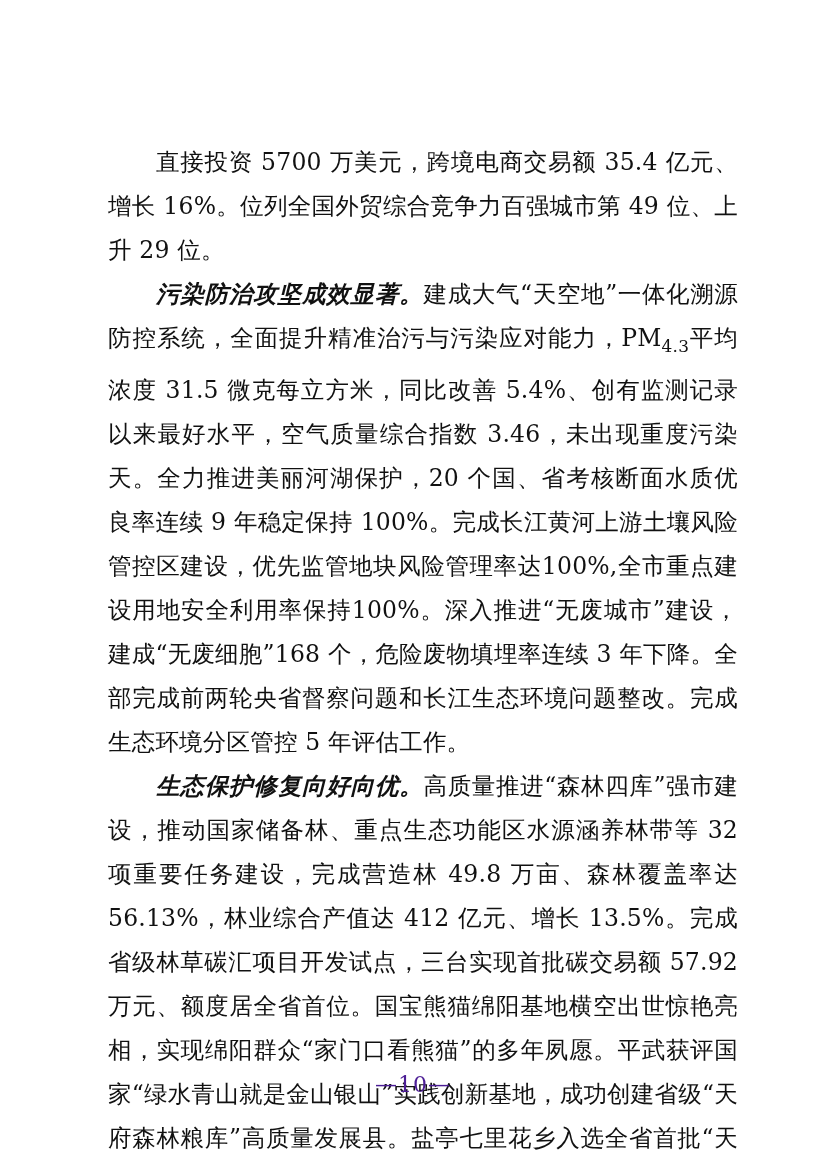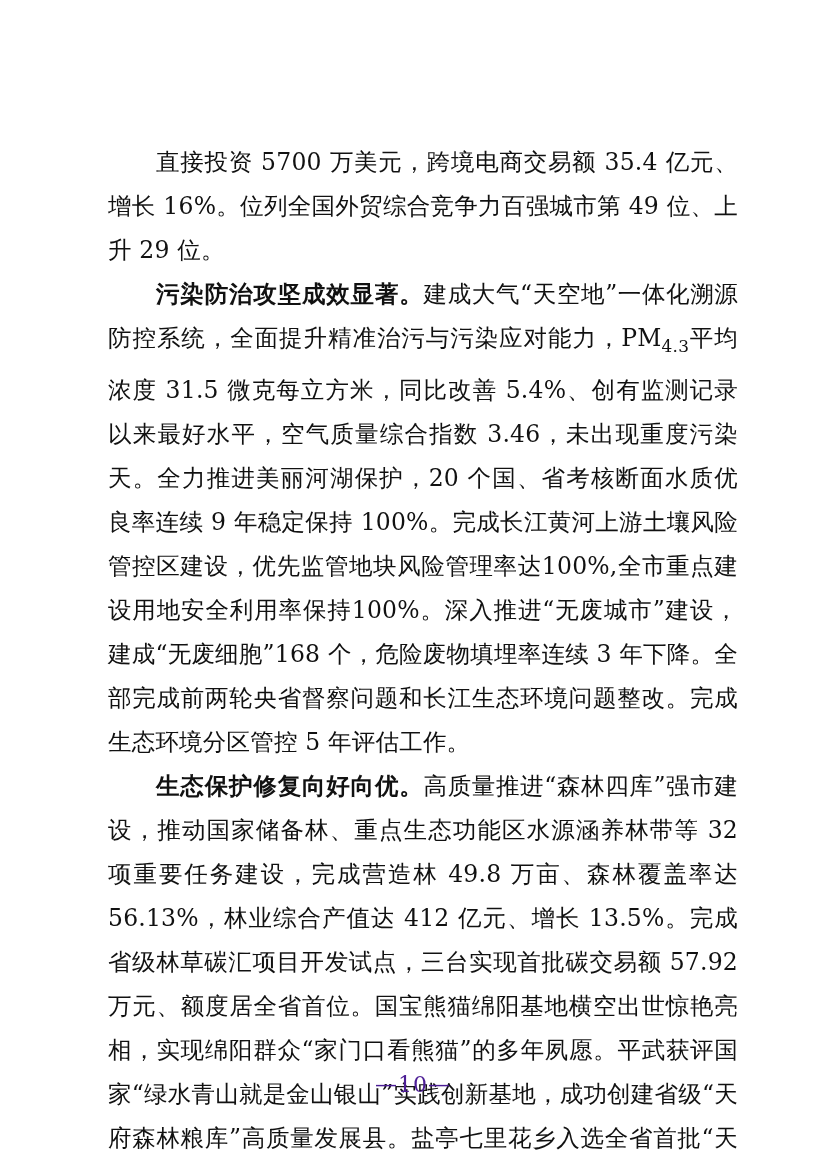--- a/index.html
+++ b/index.html
@@ -42,20 +42,21 @@
     text-indent: 48px;
   }
   .heading {
     font-weight: bold;
     text-indent: 48px;
     letter-spacing: 0.4px;
   }
   .lead {
     font-weight: bold;
     letter-spacing: 0.4px;
+    font-style: italic;
   }
   .sub {
     font-size: 0.72em;
     vertical-align: sub;
   }
   .footer {
     position: absolute;
     left: 0;
     bottom: 72px;
     width: 826px;

